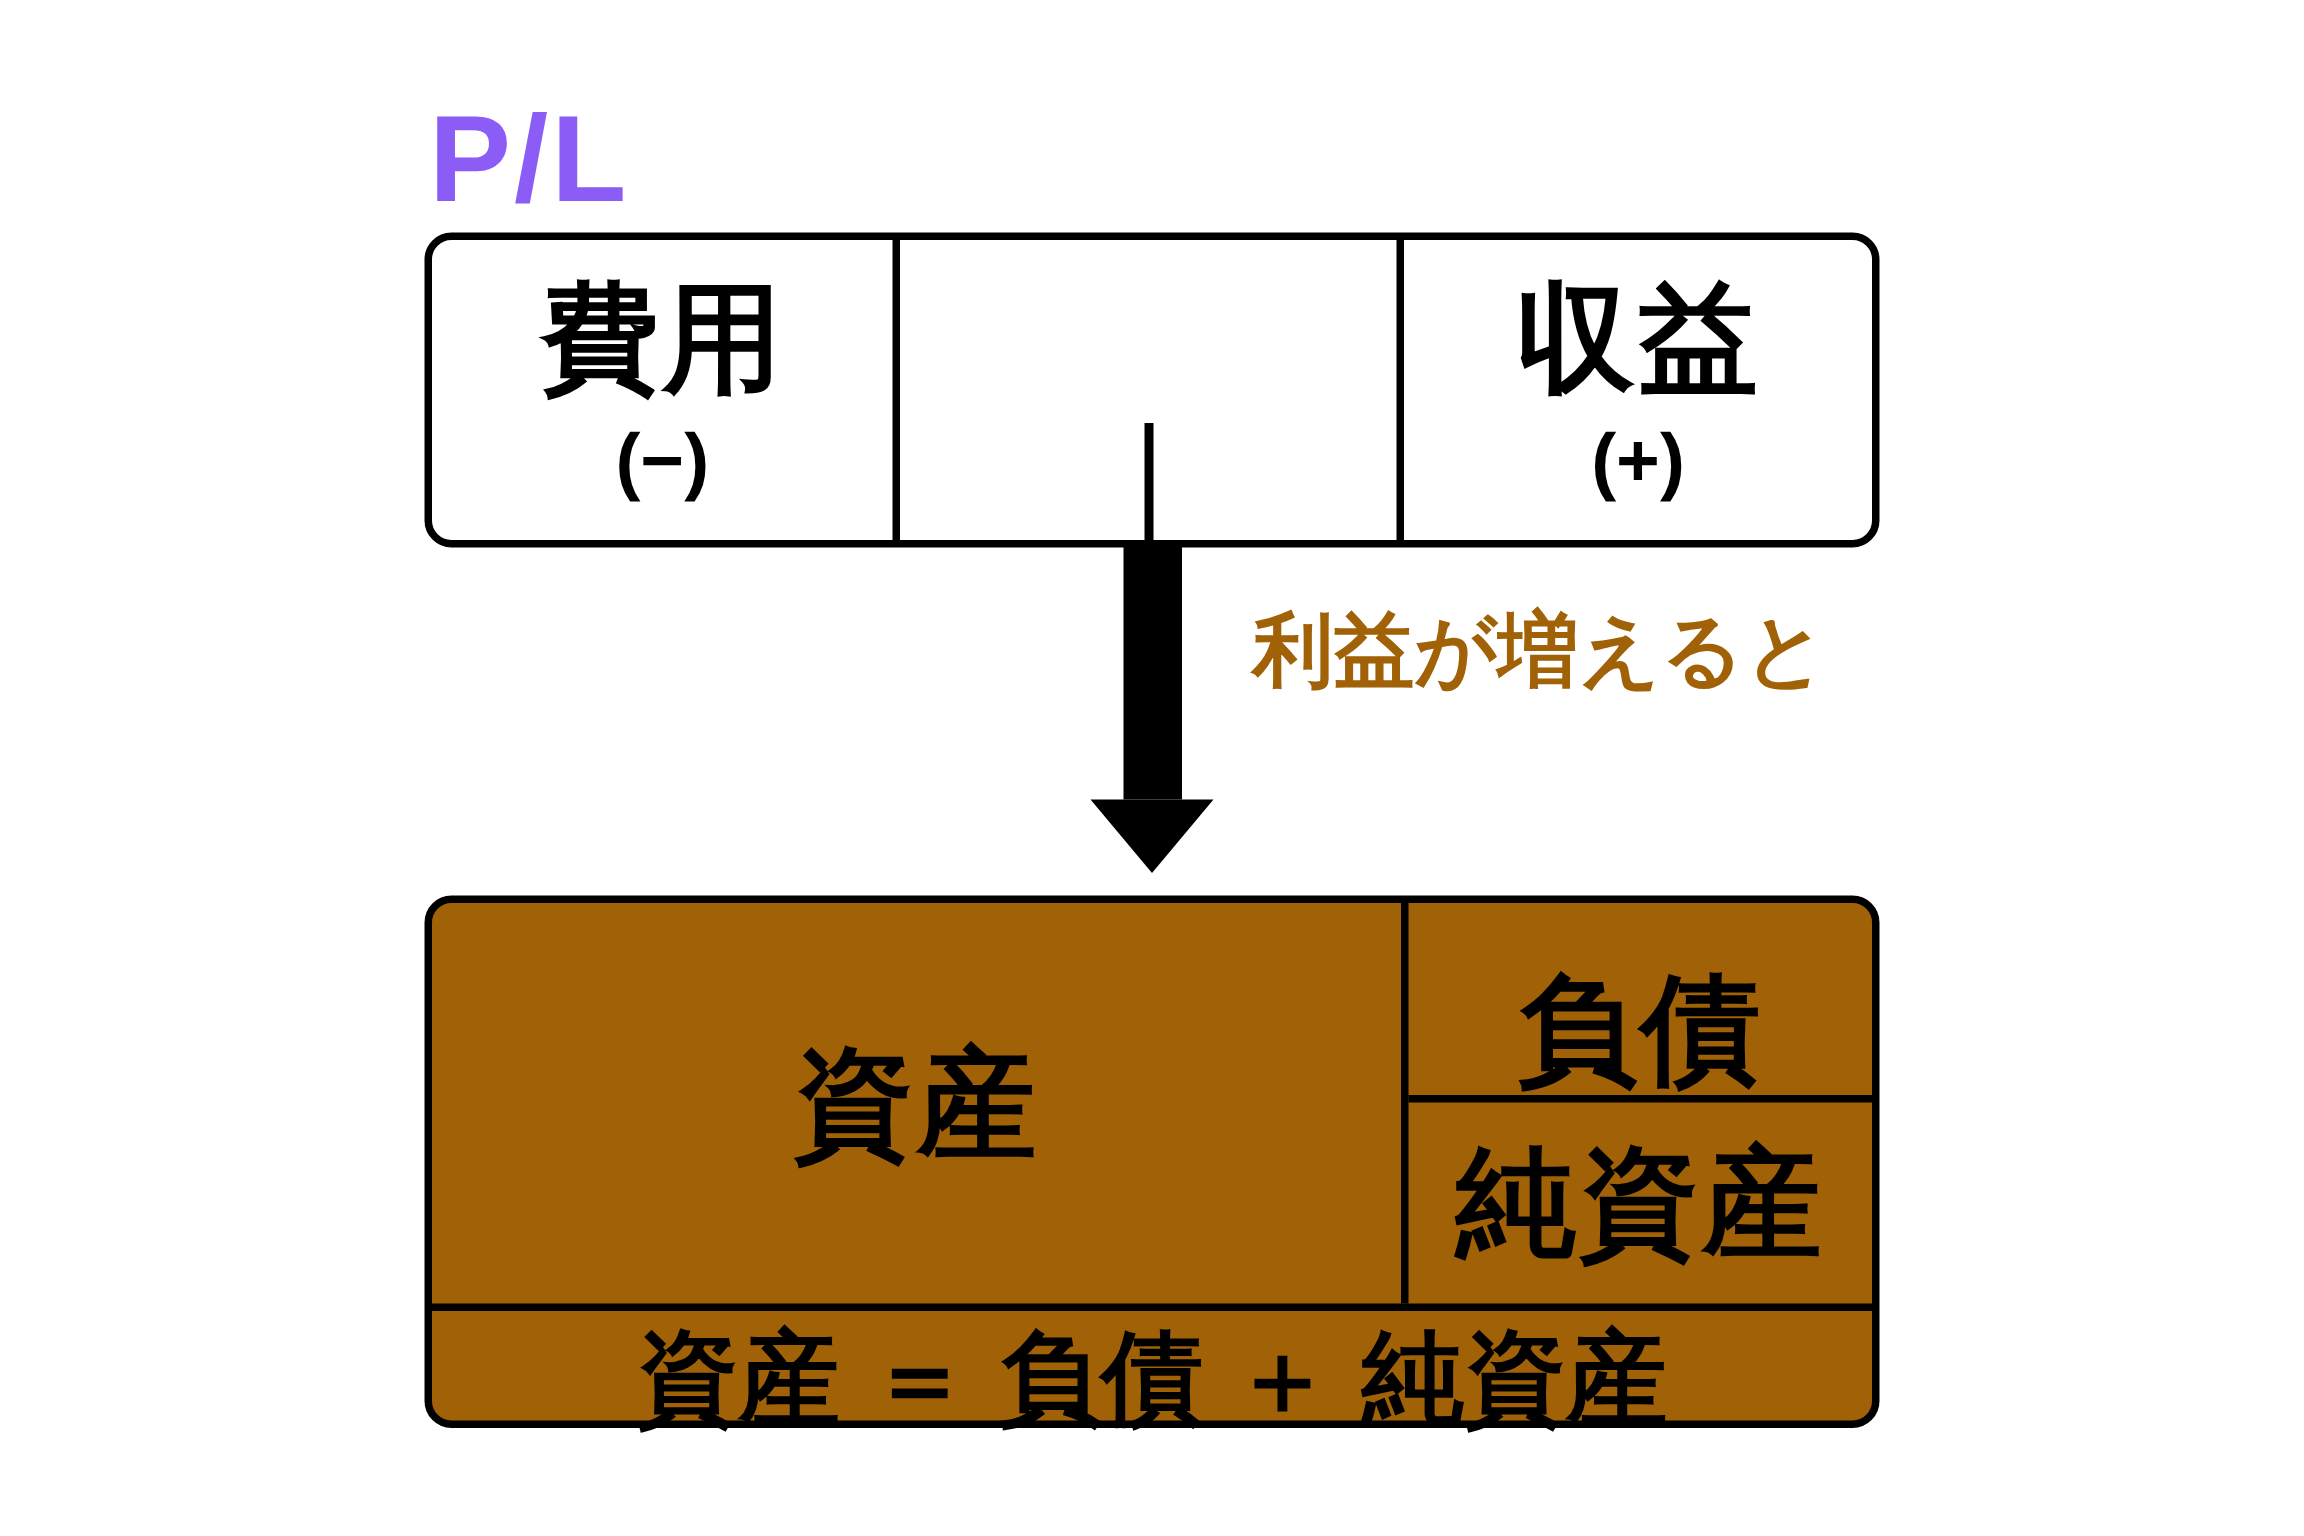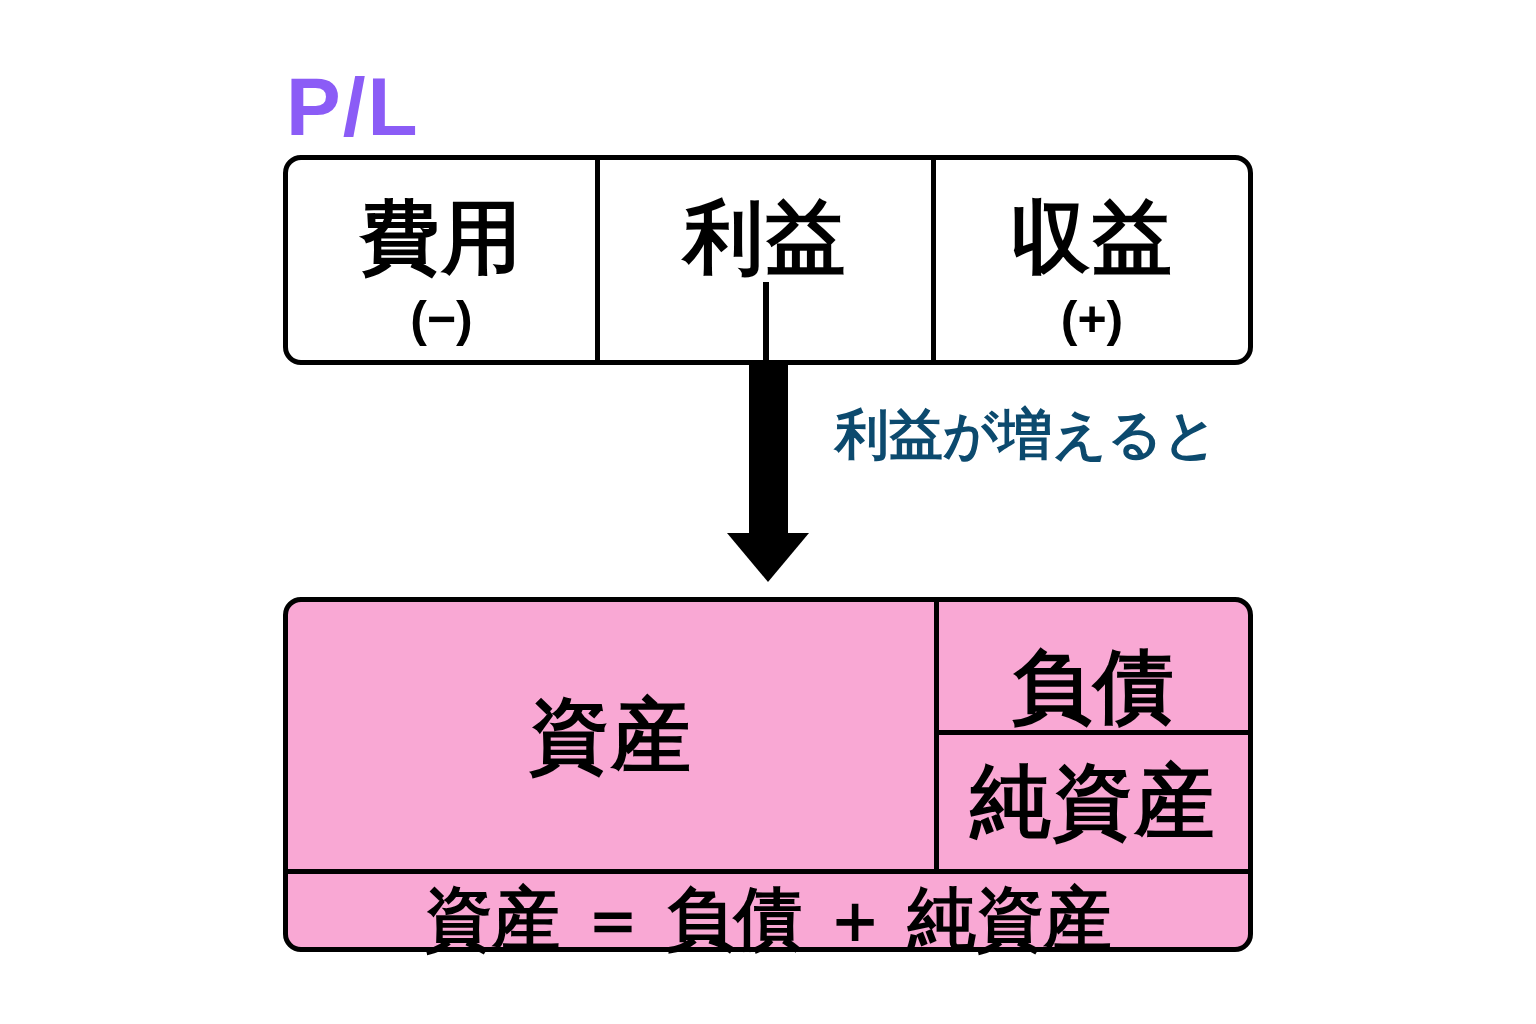--- a/index.html
+++ b/index.html
@@ -38,21 +38,21 @@
     border-radius: 18px;
     background: #ffffff;
     display: flex;
   }
   .pl-cell {
     position: relative;
     display: flex;
     flex-direction: column;
     align-items: center;
     justify-content: flex-start;
-    padding-top: 38px;
+    padding-top: 26px;
   }
   .pl-cell-expenses { width: 32.5%; border-right: 5px solid #000000; }
   .pl-cell-profit   { width: 35.0%; border-right: 5px solid #000000; }
   .pl-cell-revenue  { flex: 1; }
 
   .cell-main {
     font-size: 80px;
     font-weight: 700;
     line-height: 80px;
     letter-spacing: 2px;
@@ -94,31 +94,31 @@
   }
 
   
   .annotation {
     position: absolute;
     left: 835px; top: 398px;
     font-size: 54px;
     font-weight: 700;
     line-height: 72px;
     white-space: nowrap;
-    color: #0c4a6e;
+    color: #a16207;
   }
 
   
   .bs-box {
     position: absolute;
     left: 283px; top: 597px;
     width: 970px; height: 355px;
     border: 5px solid #000000;
     border-radius: 18px;
-    background: #f9a8d4;
+    background: #a16207;
     display: grid;
     grid-template-columns: 651px 1fr;
     grid-template-rows: 133px 134px 1fr;
   }
   .bs-cell {
     display: flex;
     align-items: center;
     justify-content: center;
   }
   .bs-assets {
@@ -154,21 +154,20 @@
 <div class="canvas">
 
   <div class="section-title title-pl">P/L</div>
 
   <div class="pl-box">
     <div class="pl-cell pl-cell-expenses">
       <div class="cell-main">費用</div>
       <div class="cell-sub">(−)</div>
     </div>
     <div class="pl-cell pl-cell-profit">
-      <div class="cell-main">利益</div>
       <div class="profit-connector"></div>
     </div>
     <div class="pl-cell pl-cell-revenue">
       <div class="cell-main">収益</div>
       <div class="cell-sub">(+)</div>
     </div>
   </div>
 
   <div class="arrow-shaft"></div>
   <div class="arrow-head"></div>

